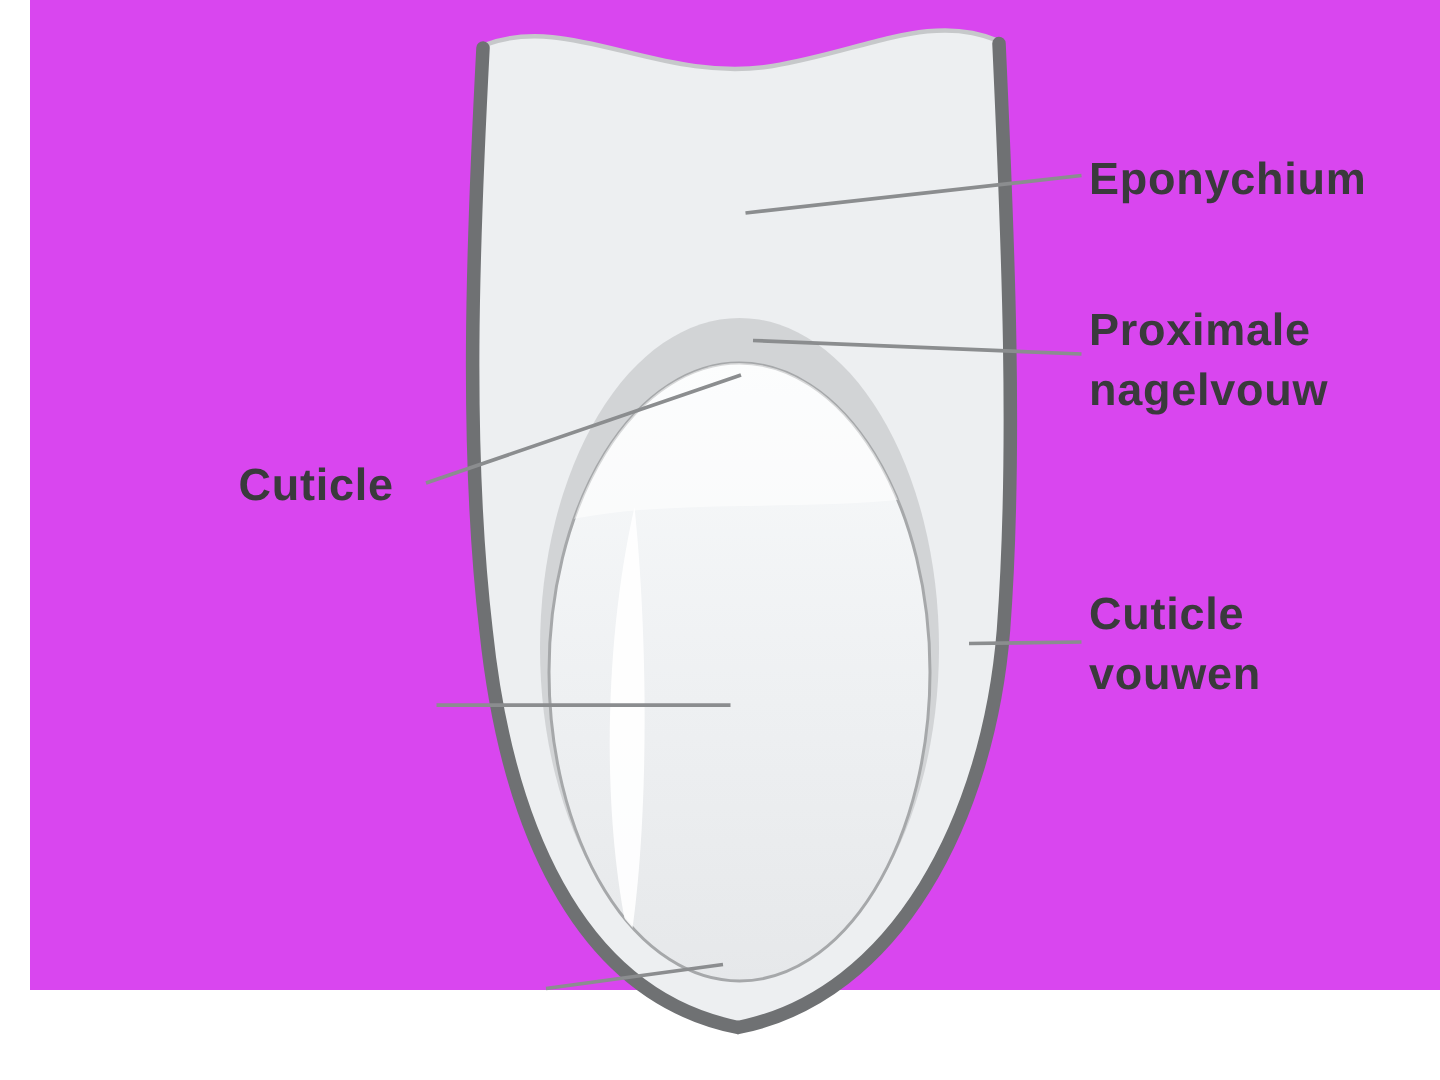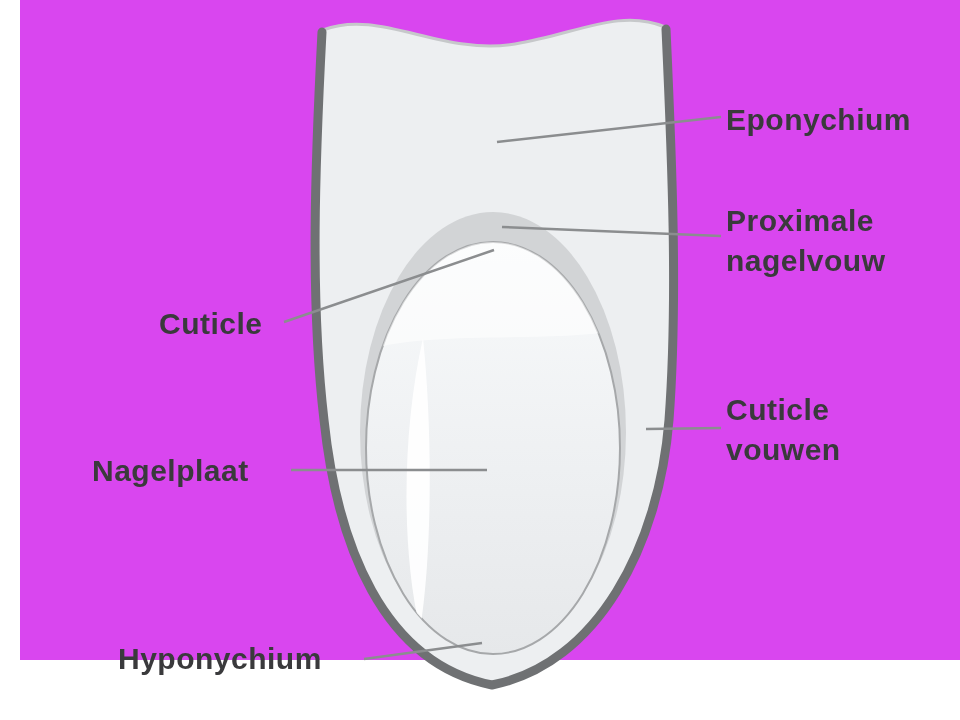--- a/index.html
+++ b/index.html
@@ -91,17 +91,15 @@
   <div class="diagram-label" style="left:706px; top:100px">Eponychium</div>
 
   <div class="diagram-label" style="left:706px; top:201px">Proximale
 nagelvouw</div>
 
   <div class="diagram-label" style="left:139px; top:304px">Cuticle</div>
 
   <div class="diagram-label" style="left:706px; top:390px">Cuticle
 vouwen</div>
 
-  <div class="diagram-label" style="left:72px; top:451px">Nagelplaat</div>
 
-  <div class="diagram-label" style="left:98px; top:639px">Hyponychium</div>
 
 </div>
 
 </body></html>

